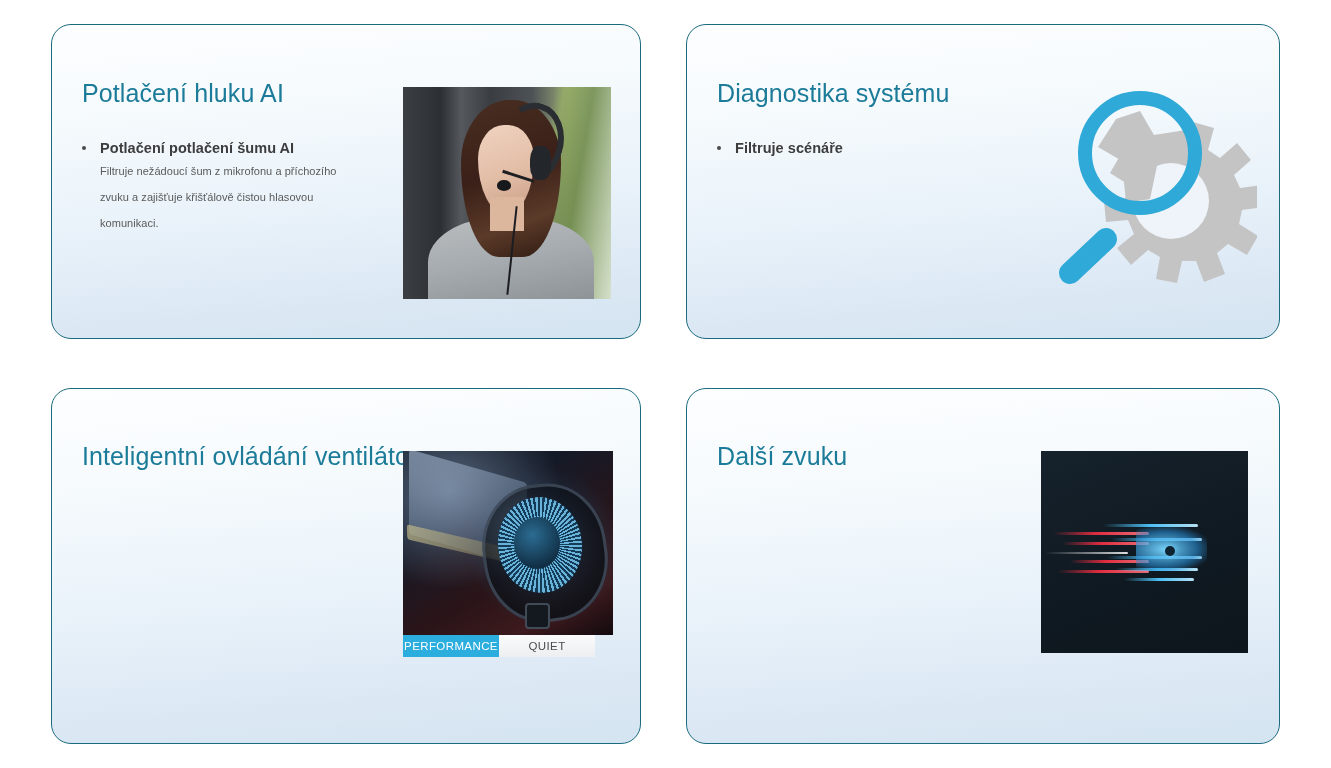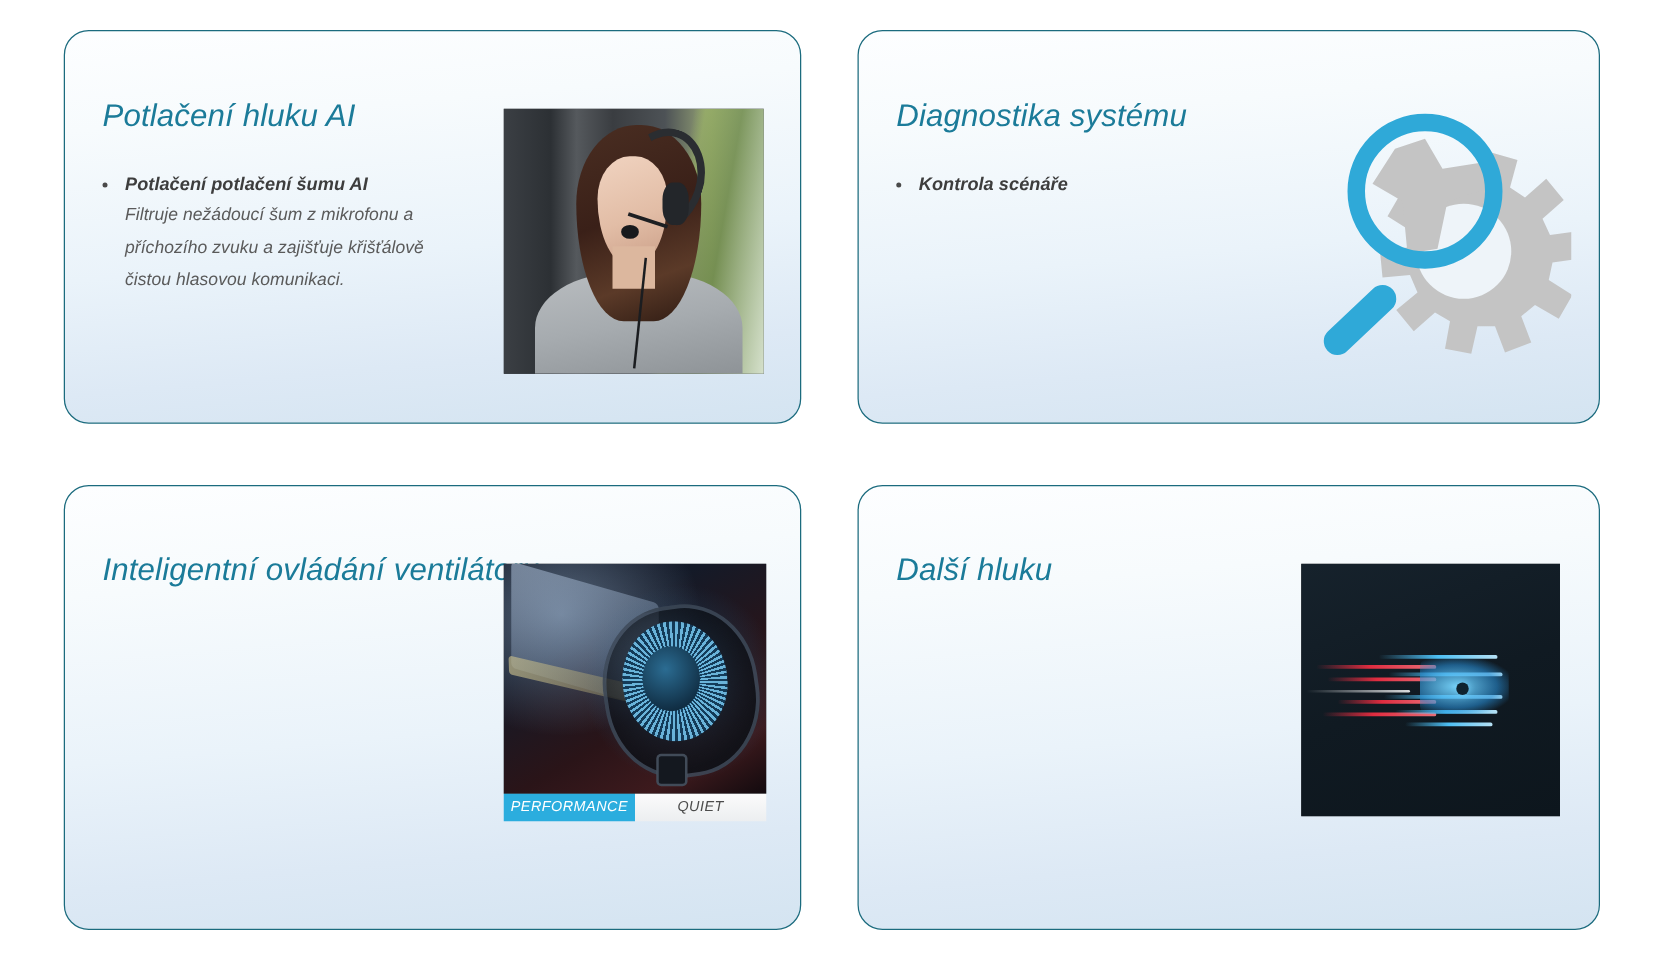--- a/index.html
+++ b/index.html
@@ -28,21 +28,20 @@
     box-sizing: border-box;
     border: 1.5px solid #1b6b7e;
     border-radius: 20px;
     background: linear-gradient(175deg,
                 #fdfeff 0%,
                 #f7fbfd 22%,
                 #eaf3fa 55%,
                 #dde9f5 80%,
                 #d4e4f1 100%);
     overflow: hidden;
-    font-style: italic;
   }
 
   #card-noise  { left: 51px;  top: 24px;  width: 590px; height: 315px; }
   #card-diag   { left: 686px; top: 24px;  width: 594px; height: 315px; }
   #card-fan    { left: 51px;  top: 388px; width: 590px; height: 356px; }
   #card-other  { left: 686px; top: 388px; width: 594px; height: 356px; }
 
   .card-title {
     position: absolute;
     left: 30px;
@@ -84,21 +83,21 @@
     display: block;
     color: #3d3d3d;
     font-size: 14.5px;
     font-weight: bold;
     line-height: 19px;
     letter-spacing: 0.05px;
   }
   .bullet-body {
     display: block;
     color: #5a5a5a;
-    font-size: 14px;
+    font-size: 11px;
     font-weight: 400;
     line-height: 26px;
     letter-spacing: 0.05px;
   }
 
   #list-noise  { top: 114px; width: 286px; }
   #list-diag   { top: 114px; width: 290px; }
 
   #list-diag .bullet { margin-bottom: 22px; }
 
@@ -244,21 +243,21 @@
     width: 10%; height: 12%;
     border-radius: 4px;
     background: #14181f;
     border: 2px solid rgba(110,125,145,0.5);
   }
 
   .mode-bar {
     position: absolute;
     left: 351px;
     top: 246px;
-    width: 210px;
+    width: 192px;
     height: 22px;
     display: flex;
   }
   .mode-btn {
     flex: 1;
     display: flex;
     align-items: center;
     justify-content: center;
     font-size: 11.5px;
     letter-spacing: 0.4px;
@@ -344,21 +343,21 @@
       </div>
     </div>
   </section>
 
   <section class="card" id="card-diag">
     <h2 class="card-title">Diagnostika systému</h2>
 
     <ul class="bullets" id="list-diag">
       <li class="bullet">
         <span class="bullet-dot"></span>
-        <span class="bullet-head">Kontrola scénáře</span>
+        <span class="bullet-head">Filtruje scénáře</span>
       </li>
     </ul>
 
     <div id="media-diag">
       <svg viewBox="0 0 215 218" width="215" height="218" aria-hidden="true">
 
         <g fill="#c4c4c4">
           <path d="M132 68 l13 3 6 -22 21 6 -6 22 12 8 17 -15 14 17 -17 15 6 13 22 -3 2 22 -22 3 -3 14 19 12 -11 19 -19 -11 -11 9 8 21 -21 8 -8 -21 -14 0 -5 22 -21 -4 4 -22 -12 -7 -17 15 -14 -17 17 -14 -6 -14 -22 2 -2 -21 22 -3 3 -13 -19 -12 11 -19 19 11 11 -9z"></path>
         </g>
         <circle cx="129" cy="128" r="38" fill="#eef4f9"></circle>
@@ -388,21 +387,21 @@
       </div>
     </div>
 
     <div class="mode-bar">
       <div class="mode-btn active">PERFORMANCE</div>
       <div class="mode-btn inactive">QUIET</div>
     </div>
   </section>
 
   <section class="card" id="card-other">
-    <h2 class="card-title">Další hluku</h2>
+    <h2 class="card-title">Další zvuku</h2>
 
     <div class="media" id="media-other">
       <div class="photo-speed">
         <div class="streak red" style="left:6%;  top:40%; width:46%;"></div>
         <div class="streak red" style="left:10%; top:45%; width:42%;"></div>
         <div class="streak white" style="left:2%;  top:50%; width:40%;"></div>
         <div class="streak red" style="left:14%; top:54%; width:38%;"></div>
         <div class="streak red" style="left:8%;  top:59%; width:44%;"></div>
         <div class="streak cyan" style="left:30%; top:36%; width:46%;"></div>
         <div class="streak cyan" style="left:34%; top:43%; width:44%;"></div>

